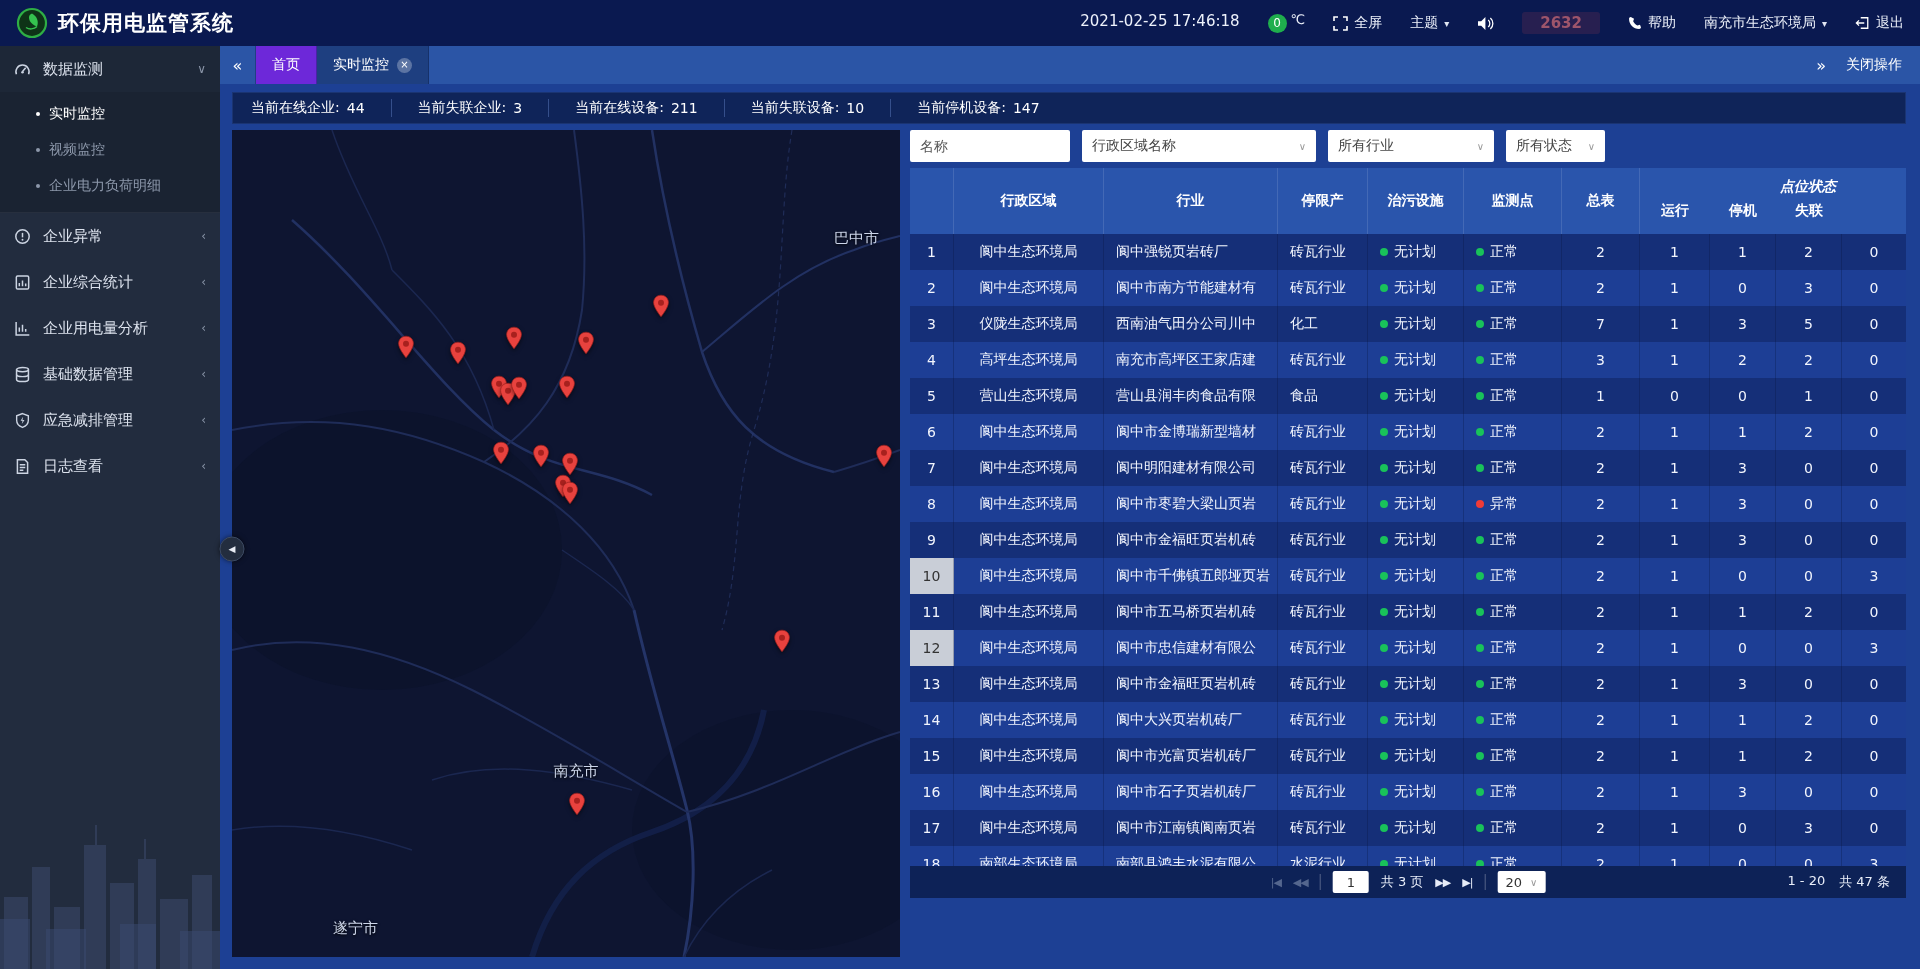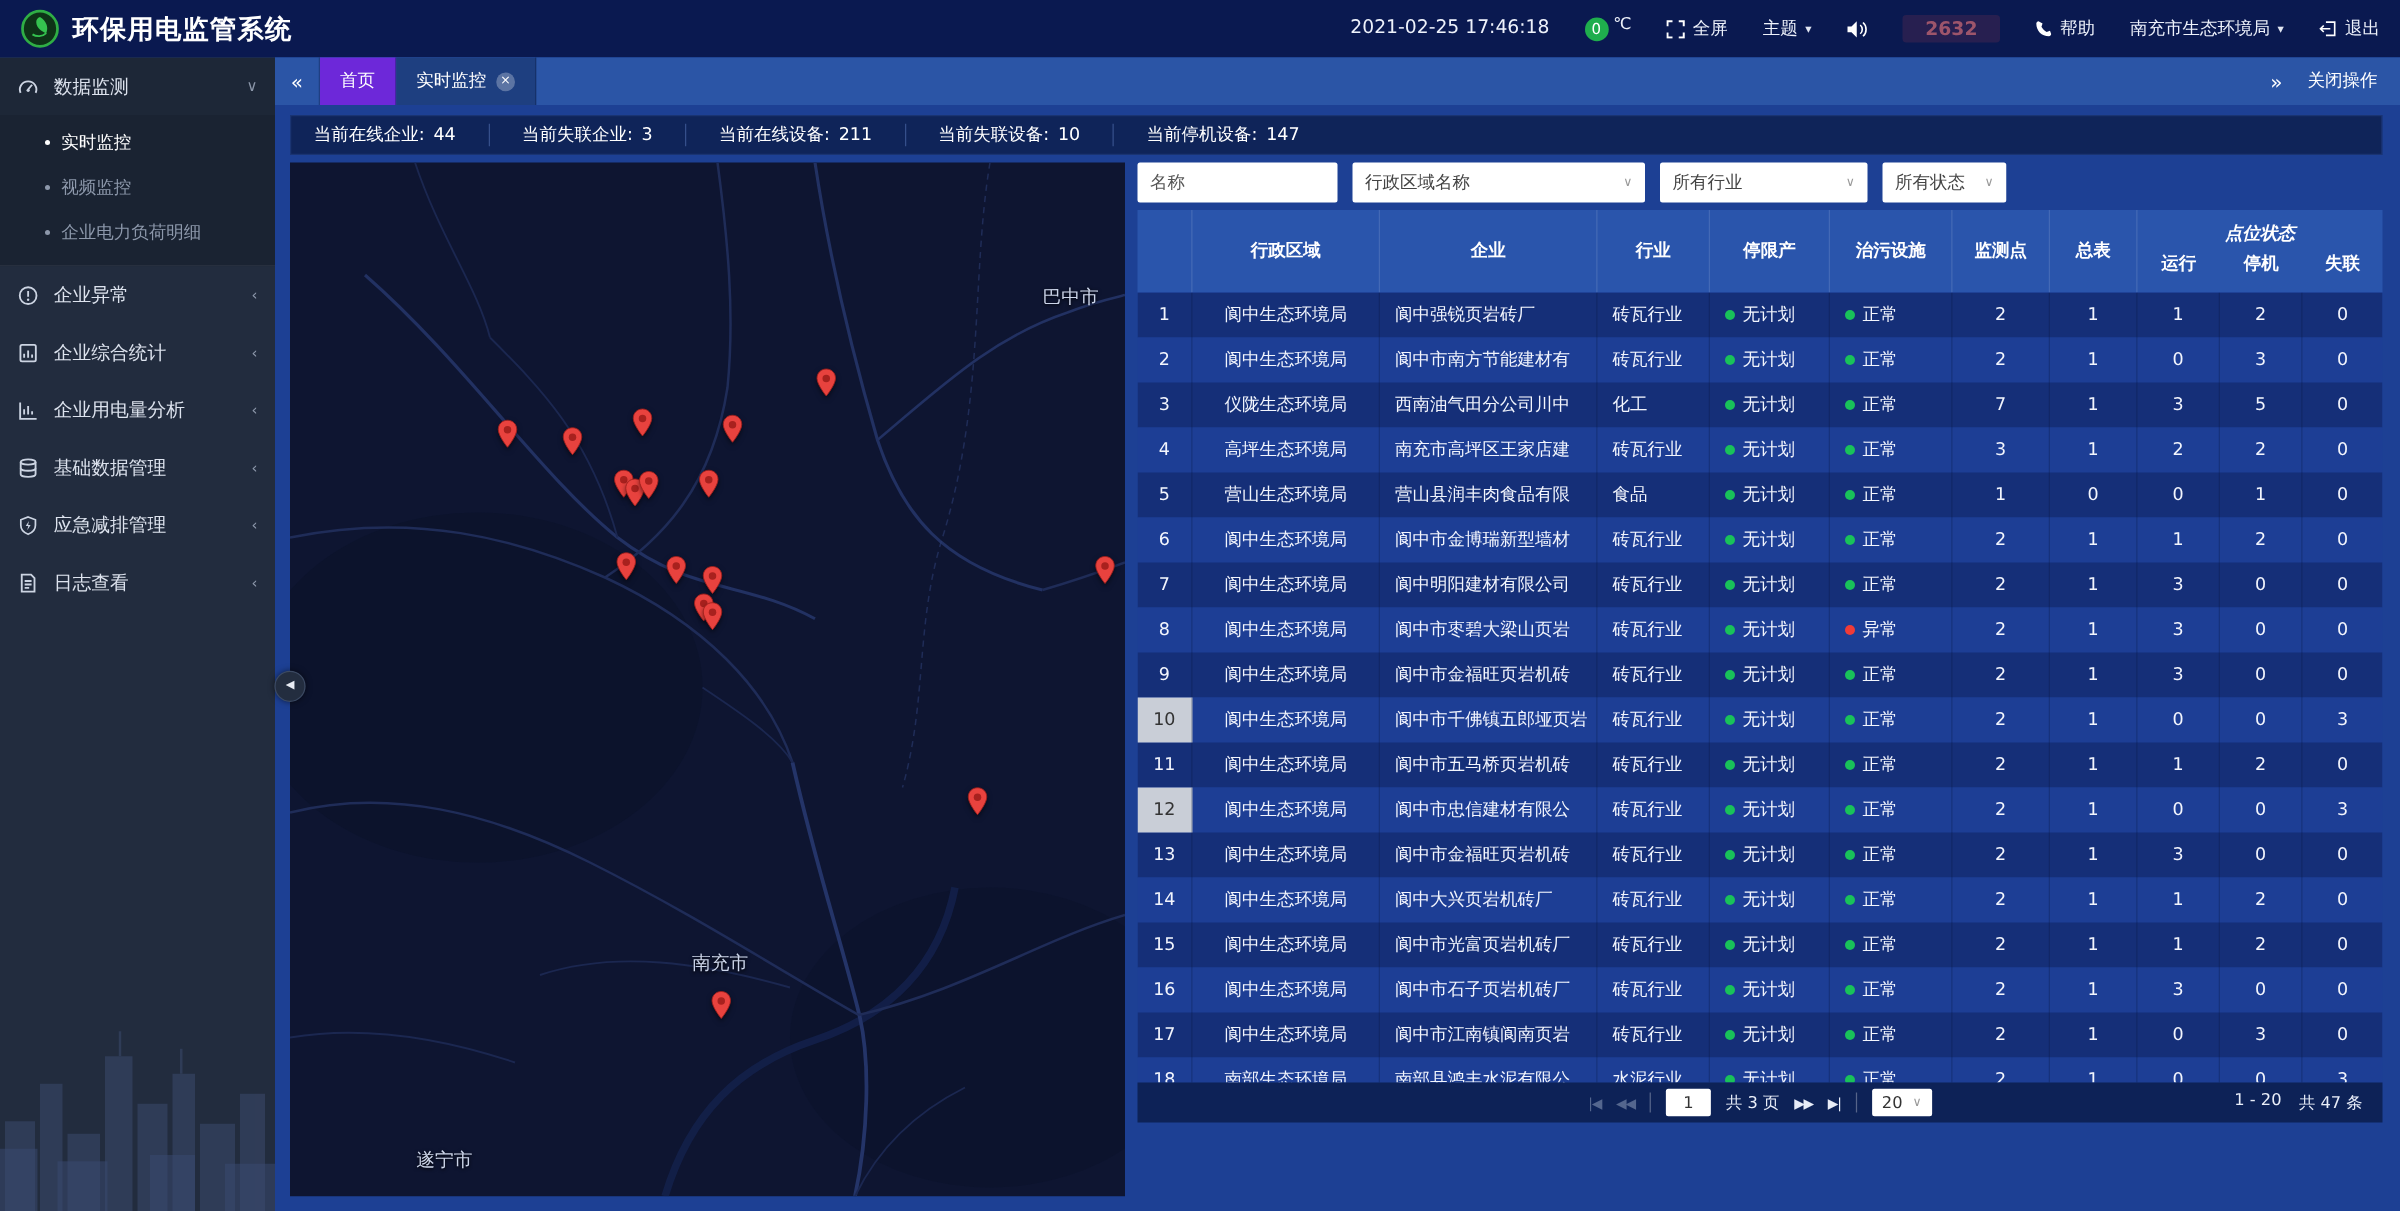--- a/index.html
+++ b/index.html
@@ -442,21 +442,20 @@
             </div>
             <div class="f-select w-status" data-interactable="true">
               <span data-interactable="false">所有状态</span>
               <span class="scaret" data-interactable="false">∨</span>
             </div>
           </div>
 
           <div class="thead" data-interactable="false">
             <div class="th" data-interactable="false"></div>
             <div class="th" data-interactable="false">行政区域</div>
-            <div class="th" data-interactable="false">企业</div>
             <div class="th" data-interactable="false">行业</div>
             <div class="th" data-interactable="false">停限产</div>
             <div class="th" data-interactable="false">治污设施</div>
             <div class="th" data-interactable="false">监测点</div>
             <div class="th" data-interactable="false">总表</div>
             <div class="th group" data-interactable="false">点位状态</div>
             <div class="th sub" data-interactable="false">运行</div>
             <div class="th sub" data-interactable="false">停机</div>
             <div class="th sub" data-interactable="false">失联</div>
           </div>

